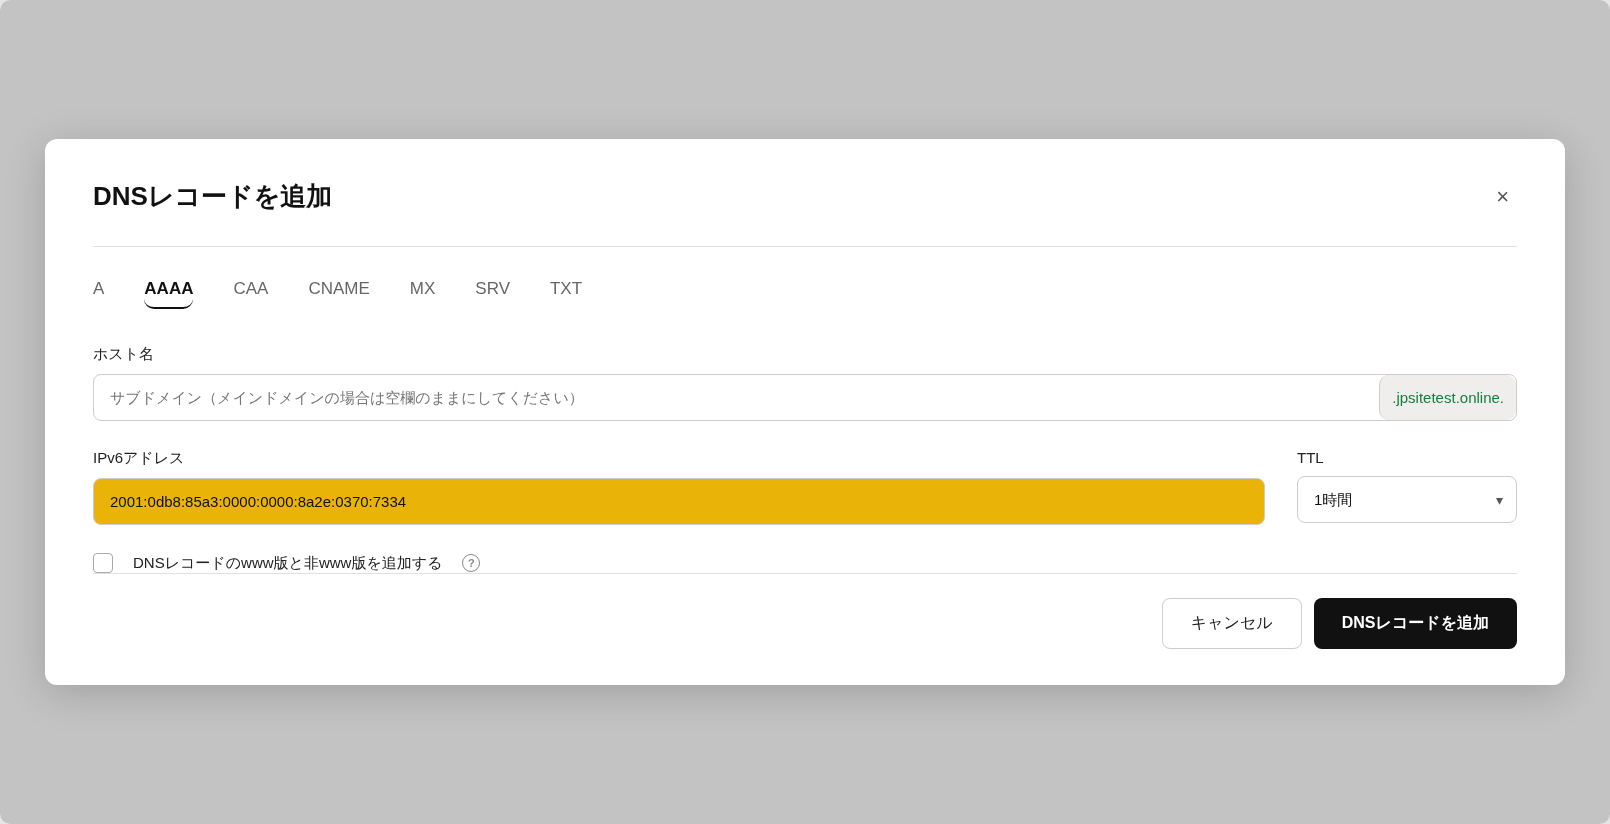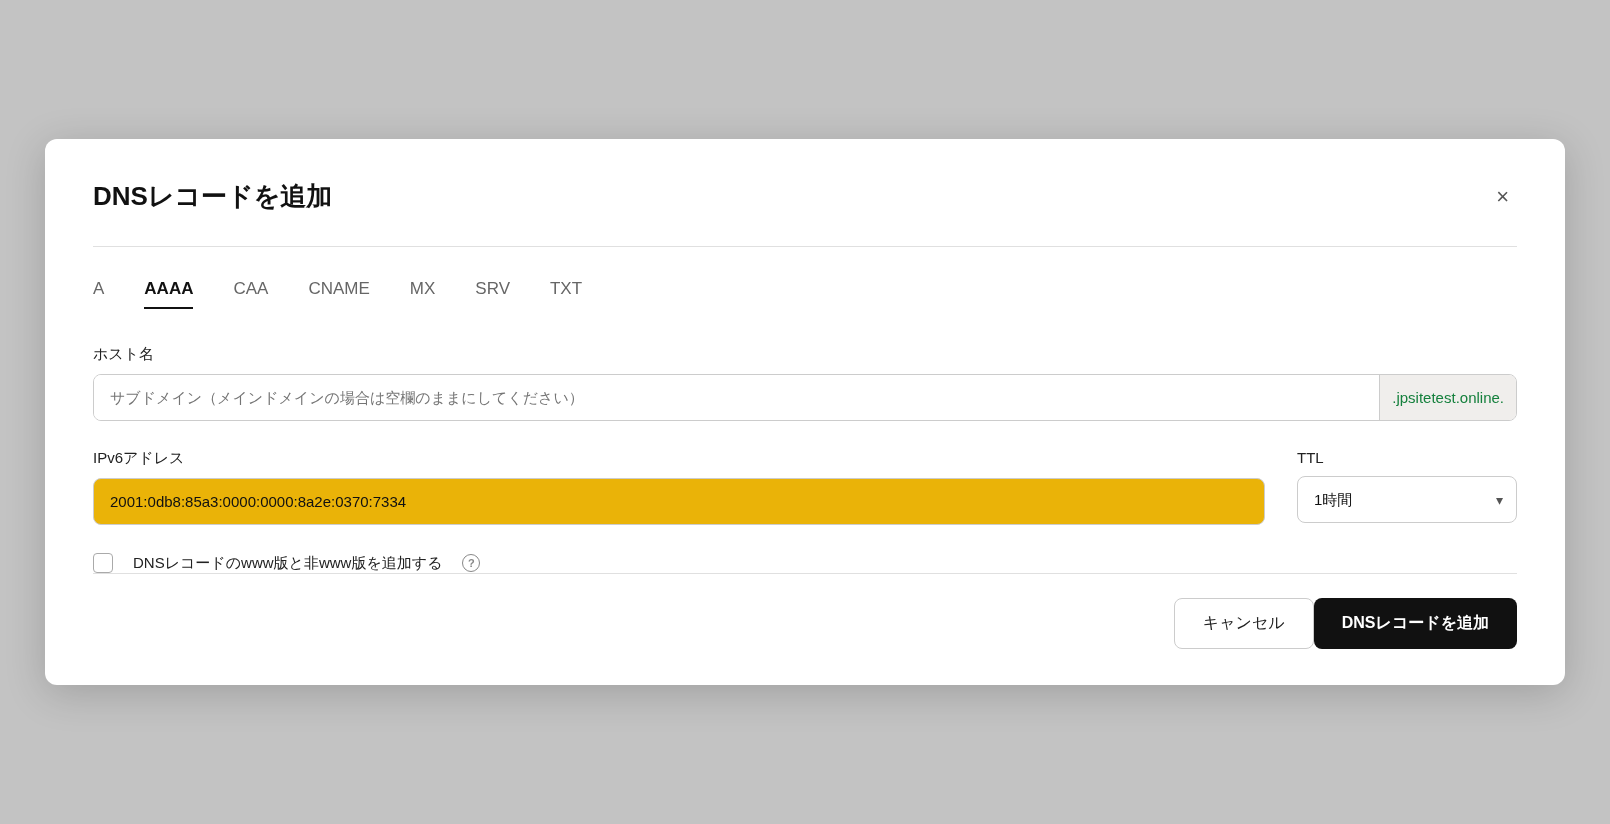--- a/index.html
+++ b/index.html
@@ -1,18 +1,19 @@
 <!DOCTYPE html>
 <html><head>
   <meta charset="utf-8">
   <style>
     * {
       box-sizing: border-box;
       margin: 0;
       padding: 0;
+      border-radius: 10px;
     }
 
     body {
       background: #e5e5e5;
       display: flex;
       align-items: center;
       justify-content: center;
       min-height: 100vh;
       font-family: -apple-system, BlinkMacSystemFont, "Helvetica Neue", Arial, sans-serif;
     }
@@ -222,20 +223,21 @@
 
     .modal-footer-divider {
       border: none;
       border-top: 1px solid #e0e0e0;
       margin-bottom: 24px;
     }
 
     .modal-footer {
       display: flex;
       justify-content: flex-end;
+      gap: 12px;
     }
 
     .cancel-button {
       padding: 14px 28px;
       font-size: 16px;
       font-weight: 500;
       background: #fff;
       border: 1px solid #ccc;
       border-radius: 8px;
       cursor: pointer;

